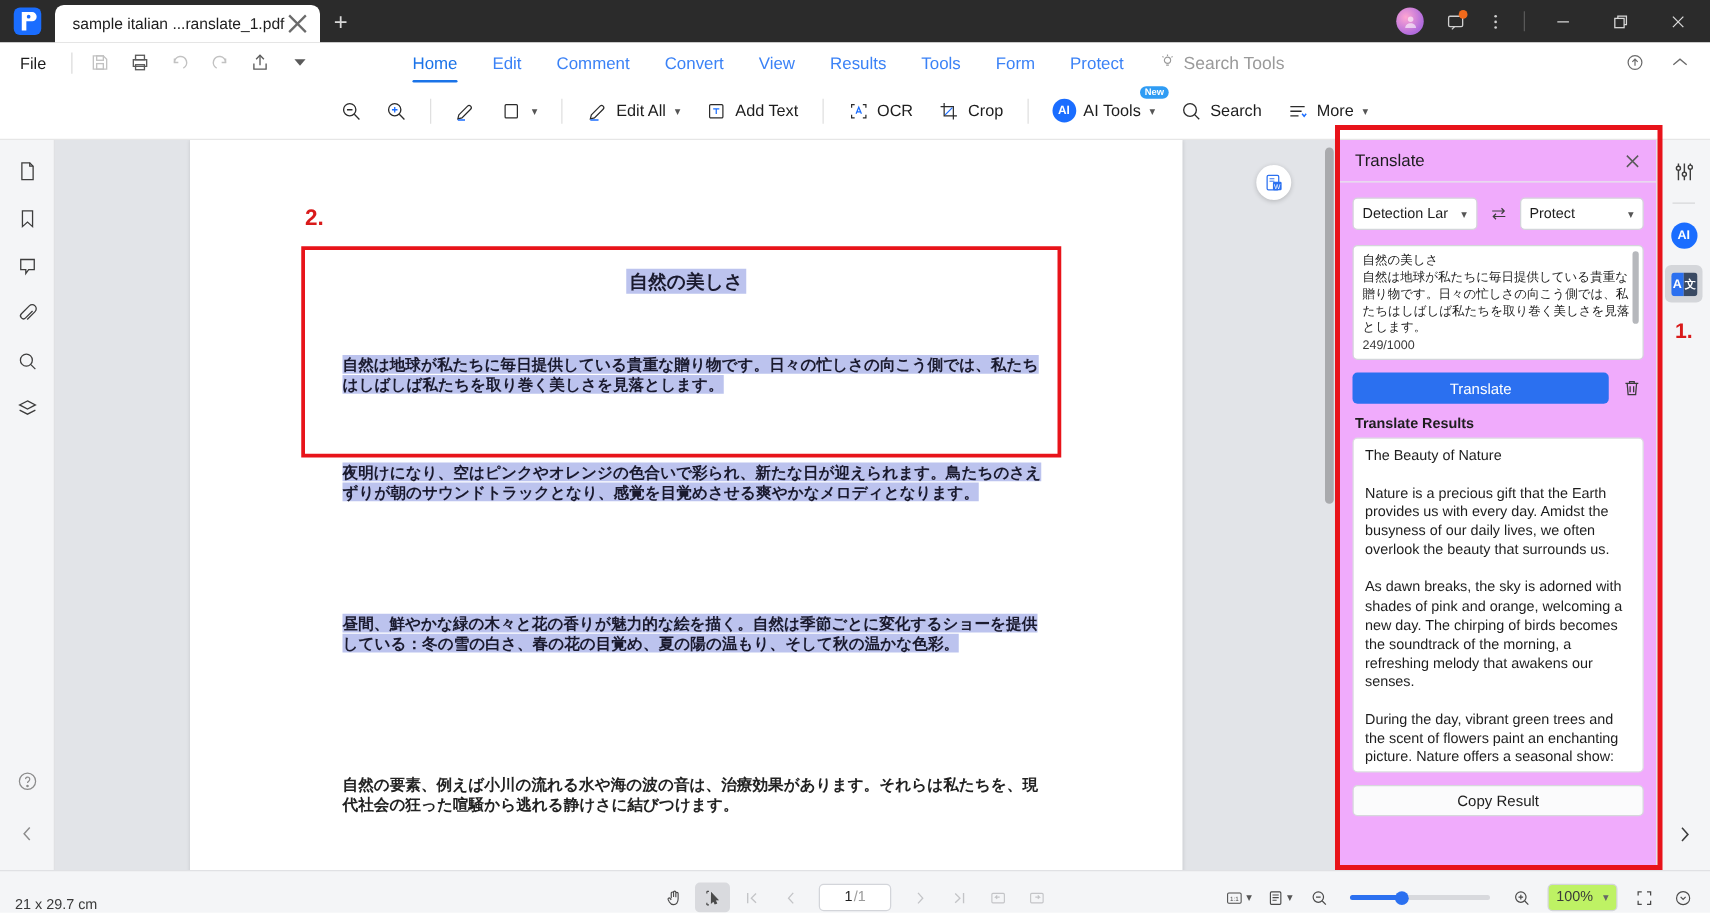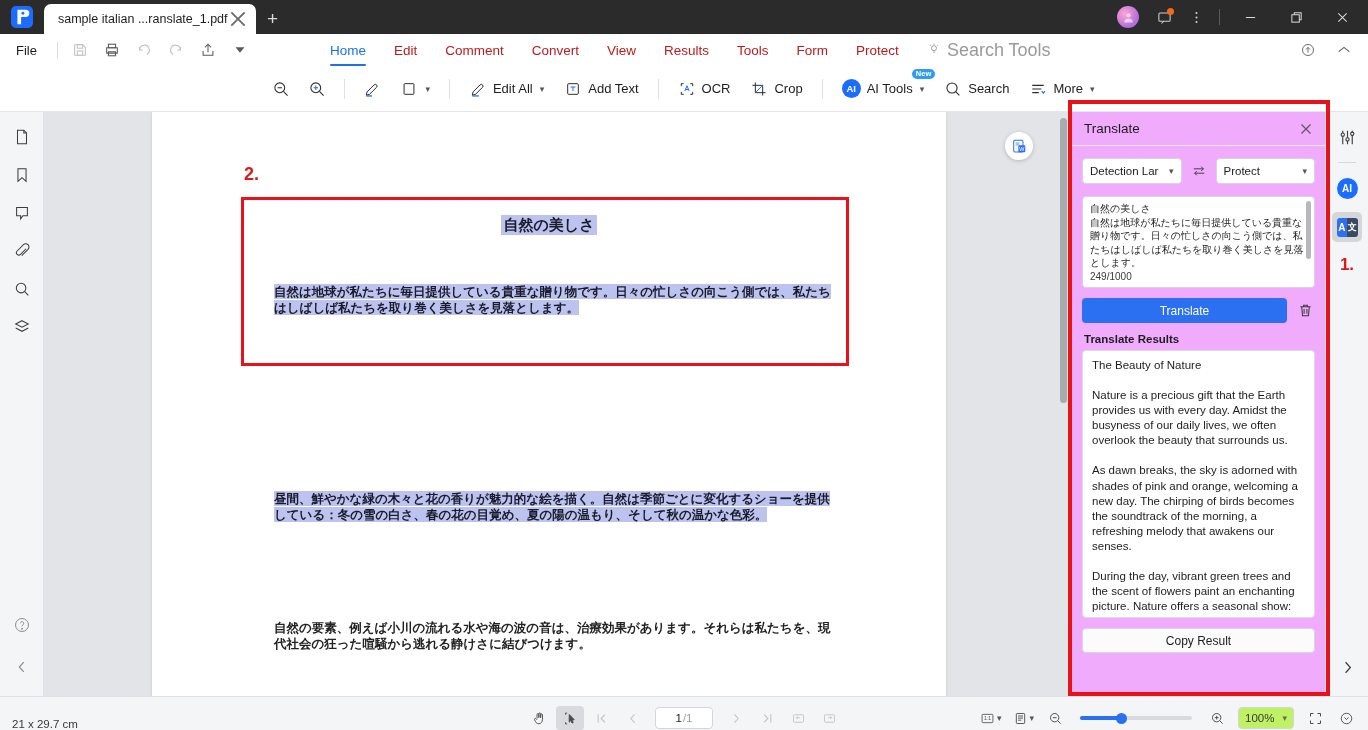--- a/index.html
+++ b/index.html
@@ -72,31 +72,31 @@
   .file-btn { font-size: 13px; color: #1d1d1d; padding: 0 14px 0 16px; }
   .msep { width: 1px; height: 17px; background: #dcdcdc; margin: 0 6px; }
   .qicon {
     width: 32px; height: 28px; display: flex; align-items: center; justify-content: center;
     color: #5a5a5a;
   }
   .qicon.dim { color: #c2c2c2; }
   .qicon svg { width: 16px; height: 16px; }
   .ribbon-tabs { display: flex; align-items: center; margin-left: 60px; height: 32px; }
   .rtab {
-    font-size: 13.5px; color: #b91c1c; padding: 0 14px; height: 32px;
+    font-size: 13.5px; color: #3b82f6; padding: 0 14px; height: 32px;
     display: flex; align-items: center; position: relative;
   }
   .rtab.active { color: #1a73e8; font-weight: 500; }
   .rtab.active::after {
     content: ''; position: absolute; left: 14px; right: 14px; bottom: 0;
     height: 2.5px; background: #1a73e8; border-radius: 2px;
   }
   .search-tools {
     display: flex; align-items: center; gap: 6px; margin-left: 14px;
-    color: #9a9a9a; font-size: 18px;
+    color: #9a9a9a; font-size: 14px;
   }
   .search-tools svg { width: 14px; height: 14px; }
   .menurow-right { margin-left: auto; display: flex; align-items: center; padding-right: 8px; gap: 4px; }
   .menurow-right .qicon { color: #6a6a6a; }
 
   
   .toolbar {
     height: 46px; background: #fff; display: flex; align-items: center;
     justify-content: center; gap: 2px; border-bottom: 1px solid #e6e6e6;
   }
@@ -589,20 +589,23 @@
     <div class="docarea">
       <div class="page">
 
         <div class="doc-title jp">
           <span>自然の美しさ</span>
         </div>
 
         <div class="para jp p1">
           <span class="hl">自然は地球が私たちに毎日提供している貴重な贈り物です。日々の忙しさの向こう側では、私たちはしばしば私たちを取り巻く美しさを見落とします。</span>
         </div>
+        <div class="para jp p2">
+          <span class="hl">夜明けになり、空はピンクやオレンジの色合いで彩られ、新たな日が迎えられます。鳥たちのさえずりが朝のサウンドトラックとなり、感覚を目覚めさせる爽やかなメロディとなります。</span>
+        </div>
         <div class="para jp p3">
           <span class="hl">昼間、鮮やかな緑の木々と花の香りが魅力的な絵を描く。自然は季節ごとに変化するショーを提供している：冬の雪の白さ、春の花の目覚め、夏の陽の温もり、そして秋の温かな色彩。</span>
         </div>
         <div class="para jp p4">
           <span>自然の要素、例えば小川の流れる水や海の波の音は、治療効果があります。それらは私たちを、現代社会の狂った喧騒から逃れる静けさに結びつけます。</span>
         </div>
 
         <div class="pg-num">2.</div>
         <div class="redbox"></div>
       </div>

